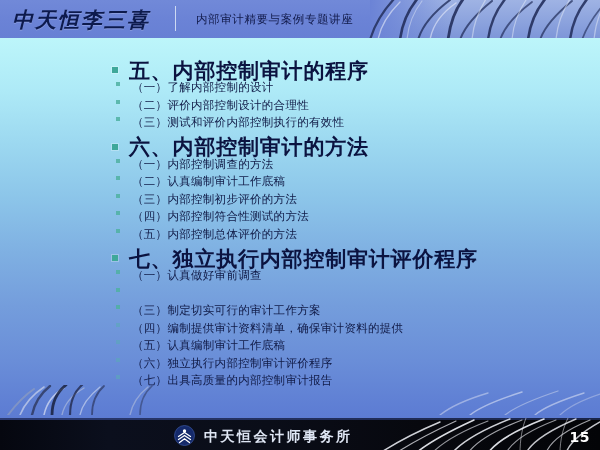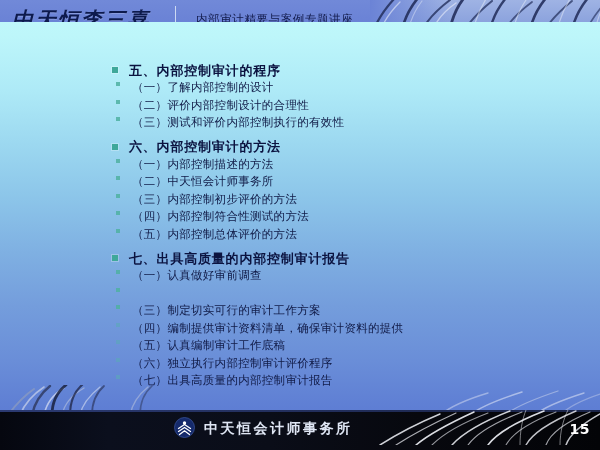--- a/index.html
+++ b/index.html
@@ -23,21 +23,21 @@
       #749ddc 68%,
       #6a8ed8 80%,
       #5f7fd4 90%,
       #5672cf 100%);
   }
 
   
   .header {
     position: absolute;
     left: 0; top: 0;
-    width: 600px; height: 22px;
+    width: 600px; height: 38px;
     overflow: hidden;
     text-align: right;
   }
   .header-bg-left {
     position: absolute;
     left: 0; top: 0;
     width: 430px; height: 38px;
     background: linear-gradient(to bottom, #7189d8 0%, #6b83d6 50%, #6780d4 100%);
   }
   .header-bg-right {
@@ -100,21 +100,21 @@
   }
   .heading-bullet {
     width: 6px; height: 6px;
     background: #3fa89a;
     margin-right: 11px;
     flex: 0 0 auto;
     box-shadow: 0 0 0 1px rgba(255,255,255,0.25);
   }
   .heading-text {
     font-family: "DejaVu Serif", "Liberation Serif", serif;
-    font-size: 13px;
+    font-size: 21px;
     font-weight: bold;
     color: #0b1340;
     letter-spacing: 0.8px;
     white-space: nowrap;
     line-height: 1;
   }
 
   .sub-row {
     display: flex;
     height: 17.5px;
@@ -133,21 +133,21 @@
     letter-spacing: 0.3px;
     white-space: nowrap;
     line-height: 1;
   }
   .dim .sub-bullet { background: #5aa9b8; opacity: 0.6; }
 
   
   .footer {
     position: absolute;
     left: 0; bottom: 0;
-    width: 600px; height: 40px;
+    width: 600px; height: 32px;
     overflow: hidden;
     background: linear-gradient(to right, #05070f 0%, #0b0f1d 18%, #0a0d18 45%, #07080e 70%, #030407 100%);
   }
   .footer-topline {
     position: absolute;
     left: 0; top: 0;
     width: 600px; height: 2px;
     background: linear-gradient(to right, #2b3a72, #1a2448);
   }
   .footer-grass {
@@ -249,44 +249,44 @@
       </div>
     </div>
 
     <div class="block">
       <div class="heading-row">
         <span class="heading-bullet"></span>
         <span class="heading-text">六、内部控制审计的方法</span>
       </div>
       <div class="sub-row">
         <span class="sub-bullet"></span>
-        <span class="sub-text">（一）内部控制描述的方法</span>
-      </div>
-      <div class="sub-row">
-        <span class="sub-bullet"></span>
-        <span class="sub-text">（二）中天恒会计师事务所</span>
+        <span class="sub-text">（一）内部控制调查的方法</span>
+      </div>
+      <div class="sub-row">
+        <span class="sub-bullet"></span>
+        <span class="sub-text">（二）认真编制审计工作底稿</span>
       </div>
       <div class="sub-row">
         <span class="sub-bullet"></span>
         <span class="sub-text">（三）内部控制初步评价的方法</span>
       </div>
       <div class="sub-row">
         <span class="sub-bullet"></span>
         <span class="sub-text">（四）内部控制符合性测试的方法</span>
       </div>
       <div class="sub-row">
         <span class="sub-bullet"></span>
         <span class="sub-text">（五）内部控制总体评价的方法</span>
       </div>
     </div>
 
     <div class="block">
       <div class="heading-row">
         <span class="heading-bullet"></span>
-        <span class="heading-text">七、出具高质量的内部控制审计报告</span>
+        <span class="heading-text">七、独立执行内部控制审计评价程序</span>
       </div>
       <div class="sub-row">
         <span class="sub-bullet"></span>
         <span class="sub-text">（一）认真做好审前调查</span>
       </div>
       <div class="sub-row">
         <span class="sub-bullet"></span>
       </div>
       <div class="sub-row">
         <span class="sub-bullet"></span>

